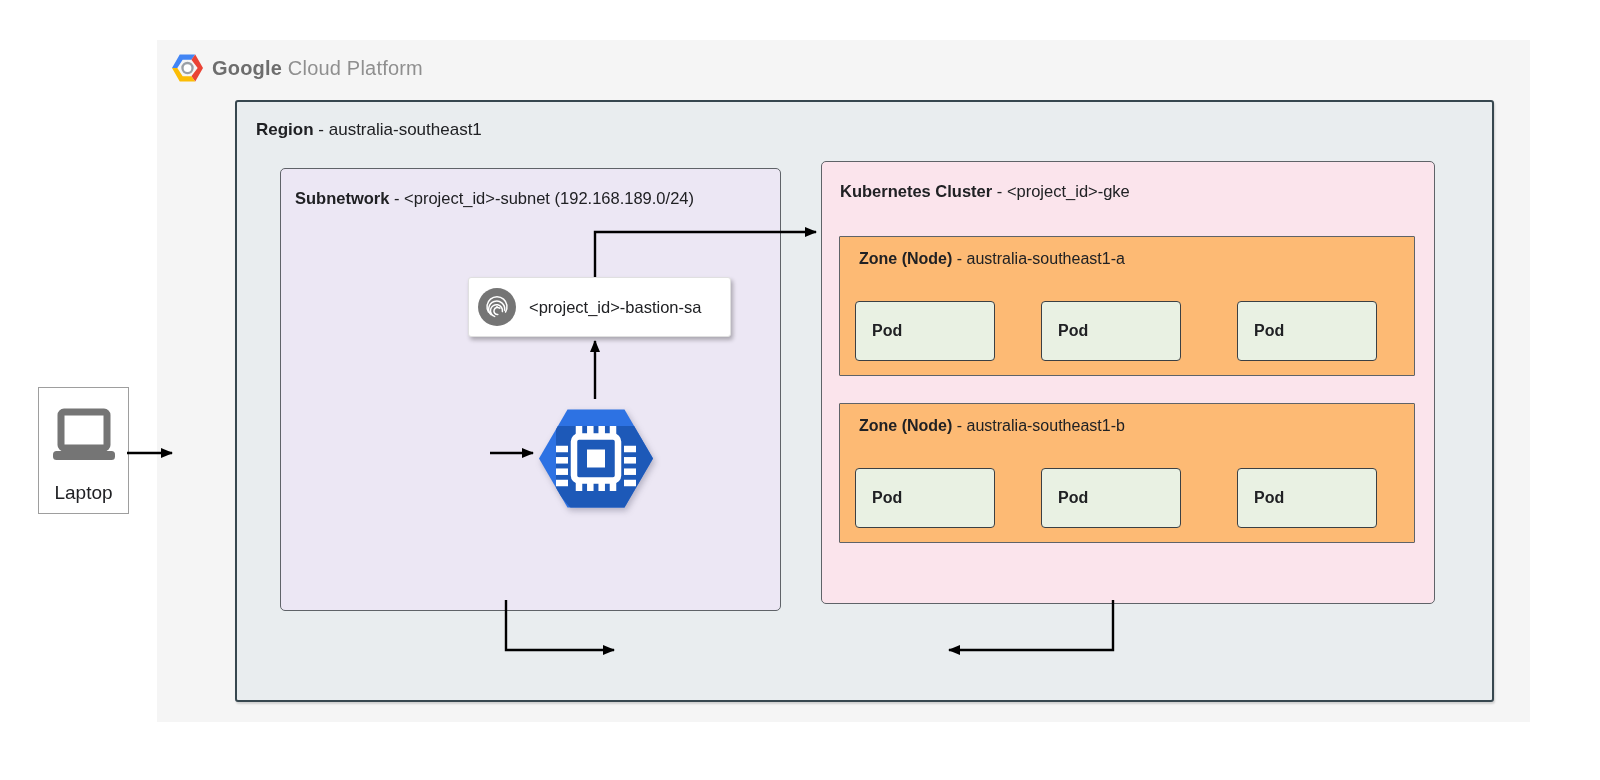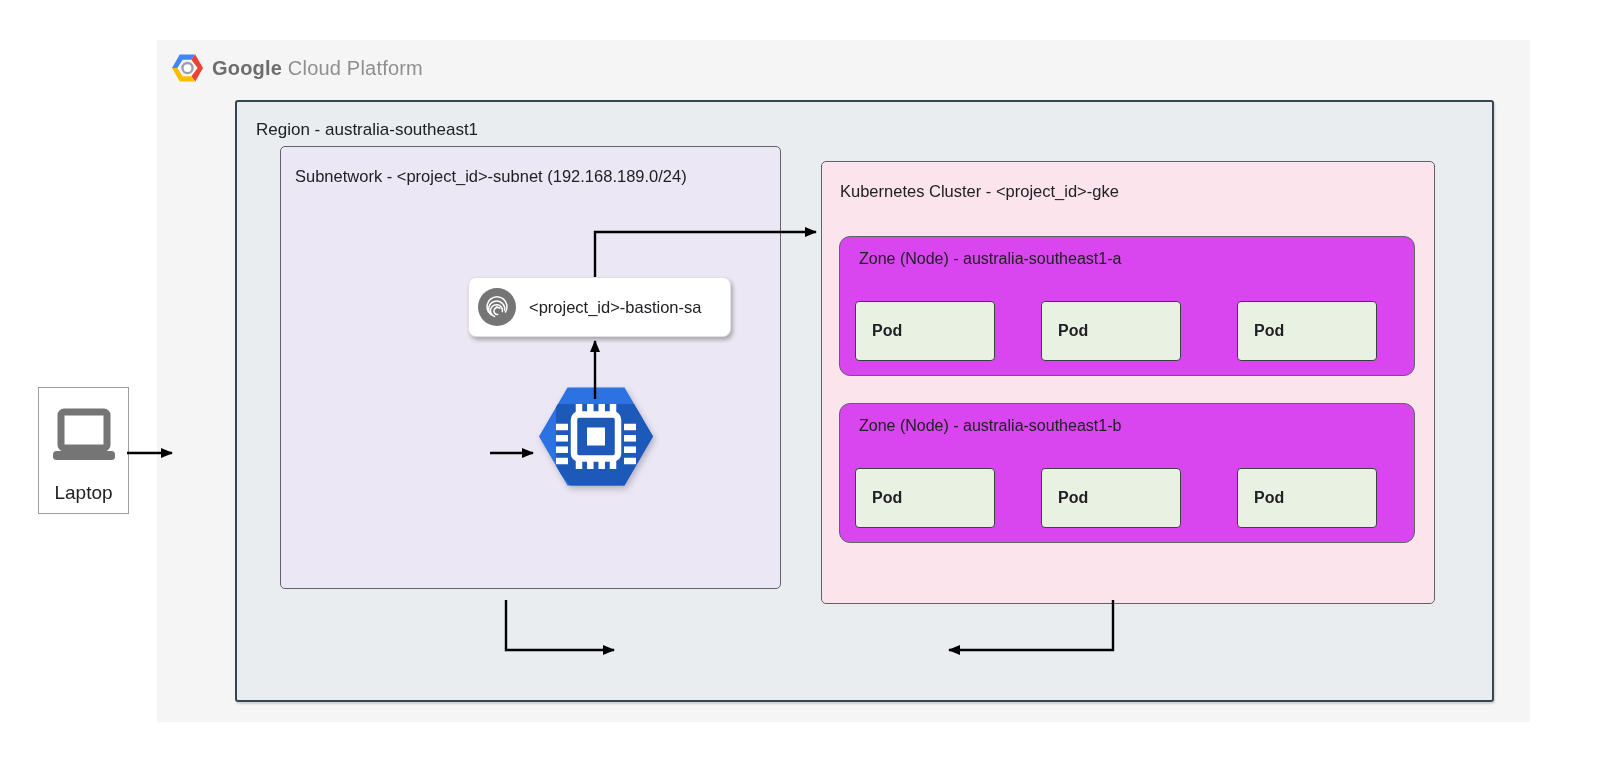--- a/index.html
+++ b/index.html
@@ -10,42 +10,42 @@
   .gcp-container{left:157px;top:40px;width:1373px;height:682px;background:#f5f5f5;}
 
   .gcp-logo{left:15px;top:12px;height:32px;display:flex;align-items:center;gap:9px;}
   .gcp-logo-text{font-size:20px;letter-spacing:.2px;white-space:nowrap;}
   .gcp-logo-text .b1{color:#6d6d6d;font-weight:bold;}
   .gcp-logo-text .b2{color:#8f8f8f;font-weight:normal;}
 
   .region{left:78px;top:60px;width:1255px;height:598px;background:#e9edef;
           border:2px solid #37474f;border-radius:3px;box-shadow:1px 2px 2px rgba(0,0,0,.15);}
   .box-title{font-size:17px;white-space:nowrap;}
-  .box-title .bold{font-weight:normal;}
+  .box-title .bold{font-weight:bold;}
   .region-title{left:19px;top:18px;}
 
-  .subnetwork{left:43px;top:44px;width:499px;height:441px;background:#ece7f4;
+  .subnetwork{left:43px;top:66px;width:499px;height:441px;background:#ece7f4;
               border:1.5px solid #5f6368;border-radius:5px;}
   .subnet-title{left:14px;top:20px;font-size:16.5px;}
 
   .cluster{left:584px;top:59px;width:612px;height:441px;background:#fbe4ec;
            border:1.5px solid #5f6368;border-radius:5px;}
   .cluster-title{left:18px;top:20px;font-size:16.5px;}
 
-  .zone{left:17px;width:574px;height:138px;background:#d946ef;
-        border:1.3px solid #5f6368;border-radius:11px;}
+  .zone{left:17px;width:574px;height:138px;background:#fdba74;
+        border:1.3px solid #5f6368;border-radius:1px;}
   .zone-a{top:74px;} .zone-b{top:241px;}
   .zone-title{left:19px;top:13px;font-size:16px;}
 
   .pod{top:64px;width:138px;height:58px;background:#e9f1e3;border:1.3px solid #3c4043;
        border-radius:4px;display:flex;align-items:center;}
   .pod span{font-weight:bold;font-size:16px;margin-left:16px;}
   .pod-1{left:15px;} .pod-2{left:201px;} .pod-3{left:397px;}
 
-  .white-label{background:#ffffff;border:1px solid #e0e0e0;border-radius:8px;
+  .white-label{background:#ffffff;border:1px solid #e0e0e0;border-radius:3px;
                box-shadow:2px 3px 4px rgba(0,0,0,.28);display:flex;align-items:center;
                padding-left:9px;gap:13px;z-index:6;}
   .white-label .txt{font-size:16.5px;white-space:nowrap;color:#202124;}
   .firewall-label{left:179px;top:427px;width:311px;height:53px;}
   .sa-label{left:468px;top:277px;width:252px;height:58px;}
   .router-label{left:619px;top:621px;width:324px;height:58px;}
 
   .laptop-box{left:38px;top:387px;width:89px;height:125px;background:#fff;
               border:1.3px solid #9e9e9e;}
   .laptop-icon{left:14px;top:20px;}

